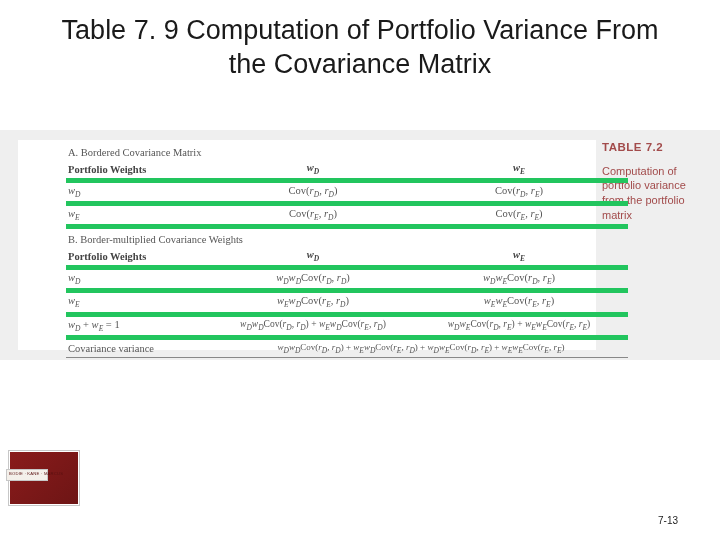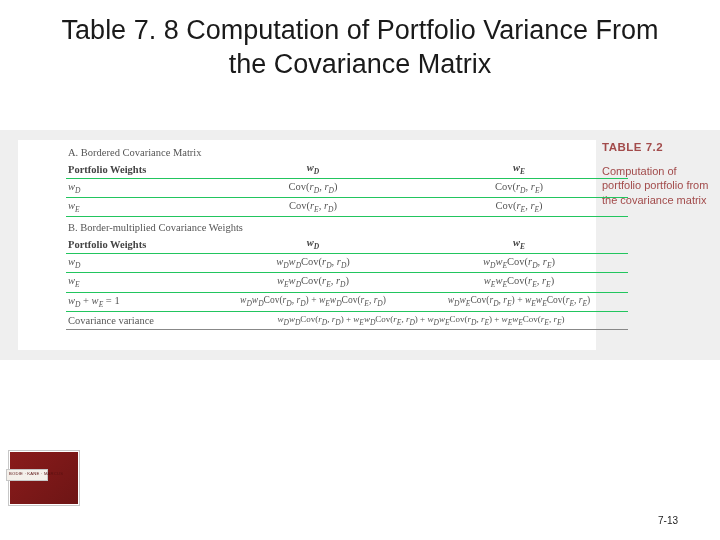--- a/index.html
+++ b/index.html
@@ -65,21 +65,21 @@
     width: 562px;
     font-size: 10.5px;
     color: #555;
     font-family: Georgia, 'Times New Roman', serif;
     margin-left: 40px;
   }
   .tbl .row {
     display: flex;
     align-items: center;
     min-height: 18px;
-    border-bottom: 1px solid #22c55e;
+    border-bottom: 5px solid #22c55e;
     padding: 2px 0;
   }
   .tbl .row.noborder { border-bottom: none; }
   .tbl .c1 { width: 148px; padding-left: 2px; }
   .tbl .c2 { width: 198px; text-align: center; }
   .tbl .c3 { width: 214px; text-align: center; }
   .tbl .sec-head {
     font-weight: 400;
     color: #555;
     padding-top: 4px;
@@ -121,29 +121,29 @@
     position: absolute;
     right: 42px;
     bottom: 14px;
     font-size: 10px;
     color: #222;
   }
 </style>
 </head>
 <body>
 
-<h1 class="slide-title">Table 7. 8 Computation of Portfolio Variance From the Covariance Matrix</h1>
+<h1 class="slide-title">Table 7. 9 Computation of Portfolio Variance From the Covariance Matrix</h1>
 
 <div class="figure-wrap">
   <div class="fig-bg"></div>
   <div class="fig-white"></div>
 
   <div class="fig-sidebar">
     <div class="side-title">TABLE 7.2</div>
-    <div>Computation of portfolio portfolio from the covariance matrix</div>
+    <div>Computation of portfolio variance from the portfolio matrix</div>
   </div>
 
   <div class="tbl">
 
     <div class="row noborder sec-head">
       <div class="c1" style="width:100%">A. Bordered Covariance Matrix</div>
     </div>
     <div class="row">
       <div class="c1 bold">Portfolio Weights</div>
       <div class="c2 bold ital"><span>w</span><span class="subn">D</span></div>

